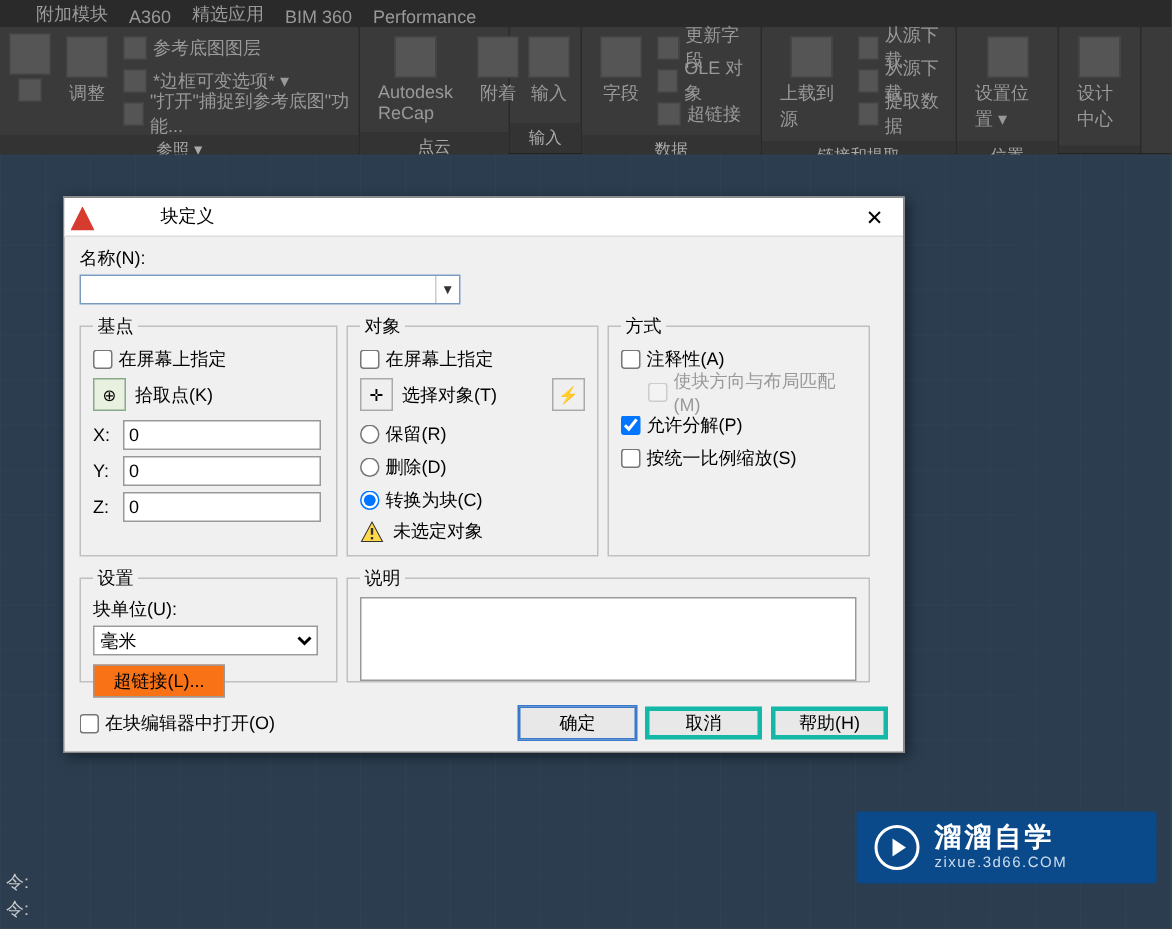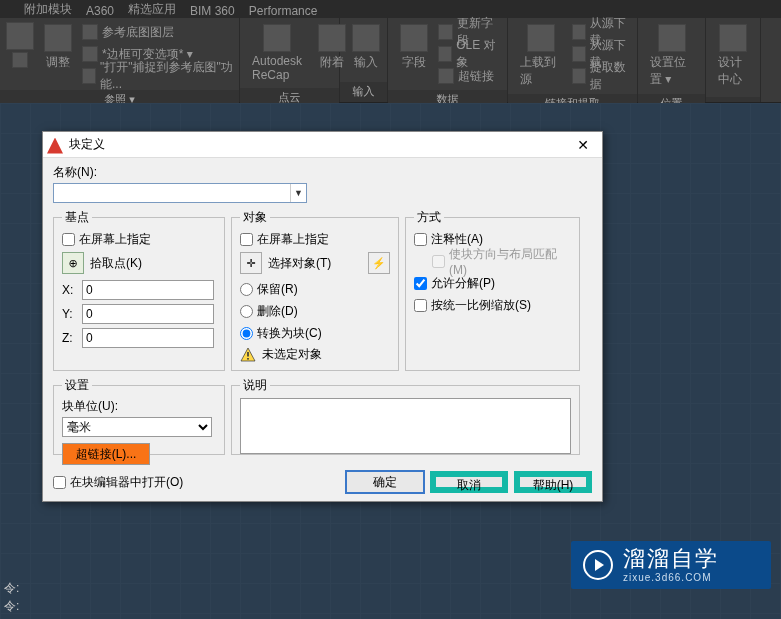--- a/index.html
+++ b/index.html
@@ -20,21 +20,21 @@
     
     
     .canvas { position: absolute; top: 103px; left: 0; right: 0; bottom: 0; background: #2b3d4f; }
     .canvas::before { content: ""; position: absolute; inset: 0; 
       background-image: linear-gradient(#3a4d5f 1px, transparent 1px), linear-gradient(90deg, #3a4d5f 1px, transparent 1px);
       background-size: 30px 30px; opacity: 0.3; }
     .status { position: absolute; bottom: 4px; left: 4px; color: #ccc; font-size: 11px; line-height: 18px; }
     
     
     .dialog { position: absolute; top: 131px; left: 42px; width: 561px; height: 371px; background: #f0f0f0; border: 1px solid #888; box-shadow: 2px 2px 8px rgba(0,0,0,0.5); }
-    .dlg-title { height: 26px; display: flex; align-items: center; padding: 0 4px; background: #fff; border-bottom: 1px solid #ddd; }
+    .dlg-title { height: 26px; display: flex; align-items: center; padding: 0 4px; background: #fff; border-bottom: 1px solid #ddd; gap: 38px; }
     .dlg-title .app-icon { width: 16px; height: 16px; background: #d73a2f; margin-right: 6px; clip-path: polygon(50% 0, 100% 100%, 0 100%); transform: translateY(1px); }
     .dlg-title .title-text { flex: 1; font-size: 12px; }
     .dlg-close { width: 30px; text-align: center; font-size: 14px; cursor: pointer; }
     .dlg-body { padding: 6px 10px; }
     
     .name-row { display: flex; flex-direction: column; gap: 2px; margin-bottom: 6px; }
     .name-input-wrap { display: flex; align-items: center; }
     .name-input-wrap select, .name-input-inner { width: 254px; height: 20px; border: 1px solid #7a9ac0; background: #fff; }
     .name-input-inner { position: relative; }
     .name-input-inner input { width: calc(100% - 16px); height: 100%; border: none; outline: none; padding: 0 2px; }
@@ -65,29 +65,29 @@
     
     .row2 { display: flex; gap: 6px; margin-top: 6px; }
     .col-settings { width: 172px; height: 78px; }
     .col-desc { width: 349px; height: 78px; }
     .col-settings select { width: 150px; height: 20px; border: 1px solid #999; background: #fff; margin-top: 2px; }
     .col-settings .hyper { width: 88px; height: 22px; margin-top: 6px; border: 1px solid #999; background: #f97316; }
     textarea.desc { width: 100%; height: 56px; border: 1px solid #999; resize: none; background: #fff; }
     
     .dlg-footer { position: absolute; bottom: 8px; left: 10px; right: 10px; display: flex; align-items: center; }
     .dlg-footer .chk { flex: 1; margin: 0; }
-    .dlg-btn { width: 78px; height: 22px; border: 6px solid #14b8a6; background: #e8e8e8; margin-left: 6px; }
+    .dlg-btn { width: 78px; height: 22px; border: 3px solid #14b8a6; background: #e8e8e8; margin-left: 6px; }
     .dlg-btn.primary { border: 1px solid #3a78c9; outline: 1px solid #3a78c9; }
     
     
     .watermark { position: absolute; right: 10px; bottom: 30px; width: 200px; height: 48px; background: #0b4a8a; color: #fff; display: flex; align-items: center; gap: 10px; padding: 0 12px; border-radius: 2px; }
     .watermark .play { width: 30px; height: 30px; border: 2px solid #fff; border-radius: 50%; display: flex; align-items: center; justify-content: center; }
     .watermark .play::after { content: ""; border-left: 9px solid #fff; border-top: 6px solid transparent; border-bottom: 6px solid transparent; margin-left: 2px; }
     .watermark .wm-text { display: flex; flex-direction: column; line-height: 1.2; }
-    .watermark .wm-big { font-size: 22px; font-weight: normal; letter-spacing: 2px; }
+    .watermark .wm-big { font-size: 18px; font-weight: bold; letter-spacing: 2px; }
     .watermark .wm-small { font-size: 10px; letter-spacing: 1px; color: #cde; }
   </style>
 </head>
 <body>
 
 <div class="ribbon-tabs">
   <span>附加模块</span>
   <span>A360</span>
   <span>精选应用</span>
   <span>BIM 360</span>

